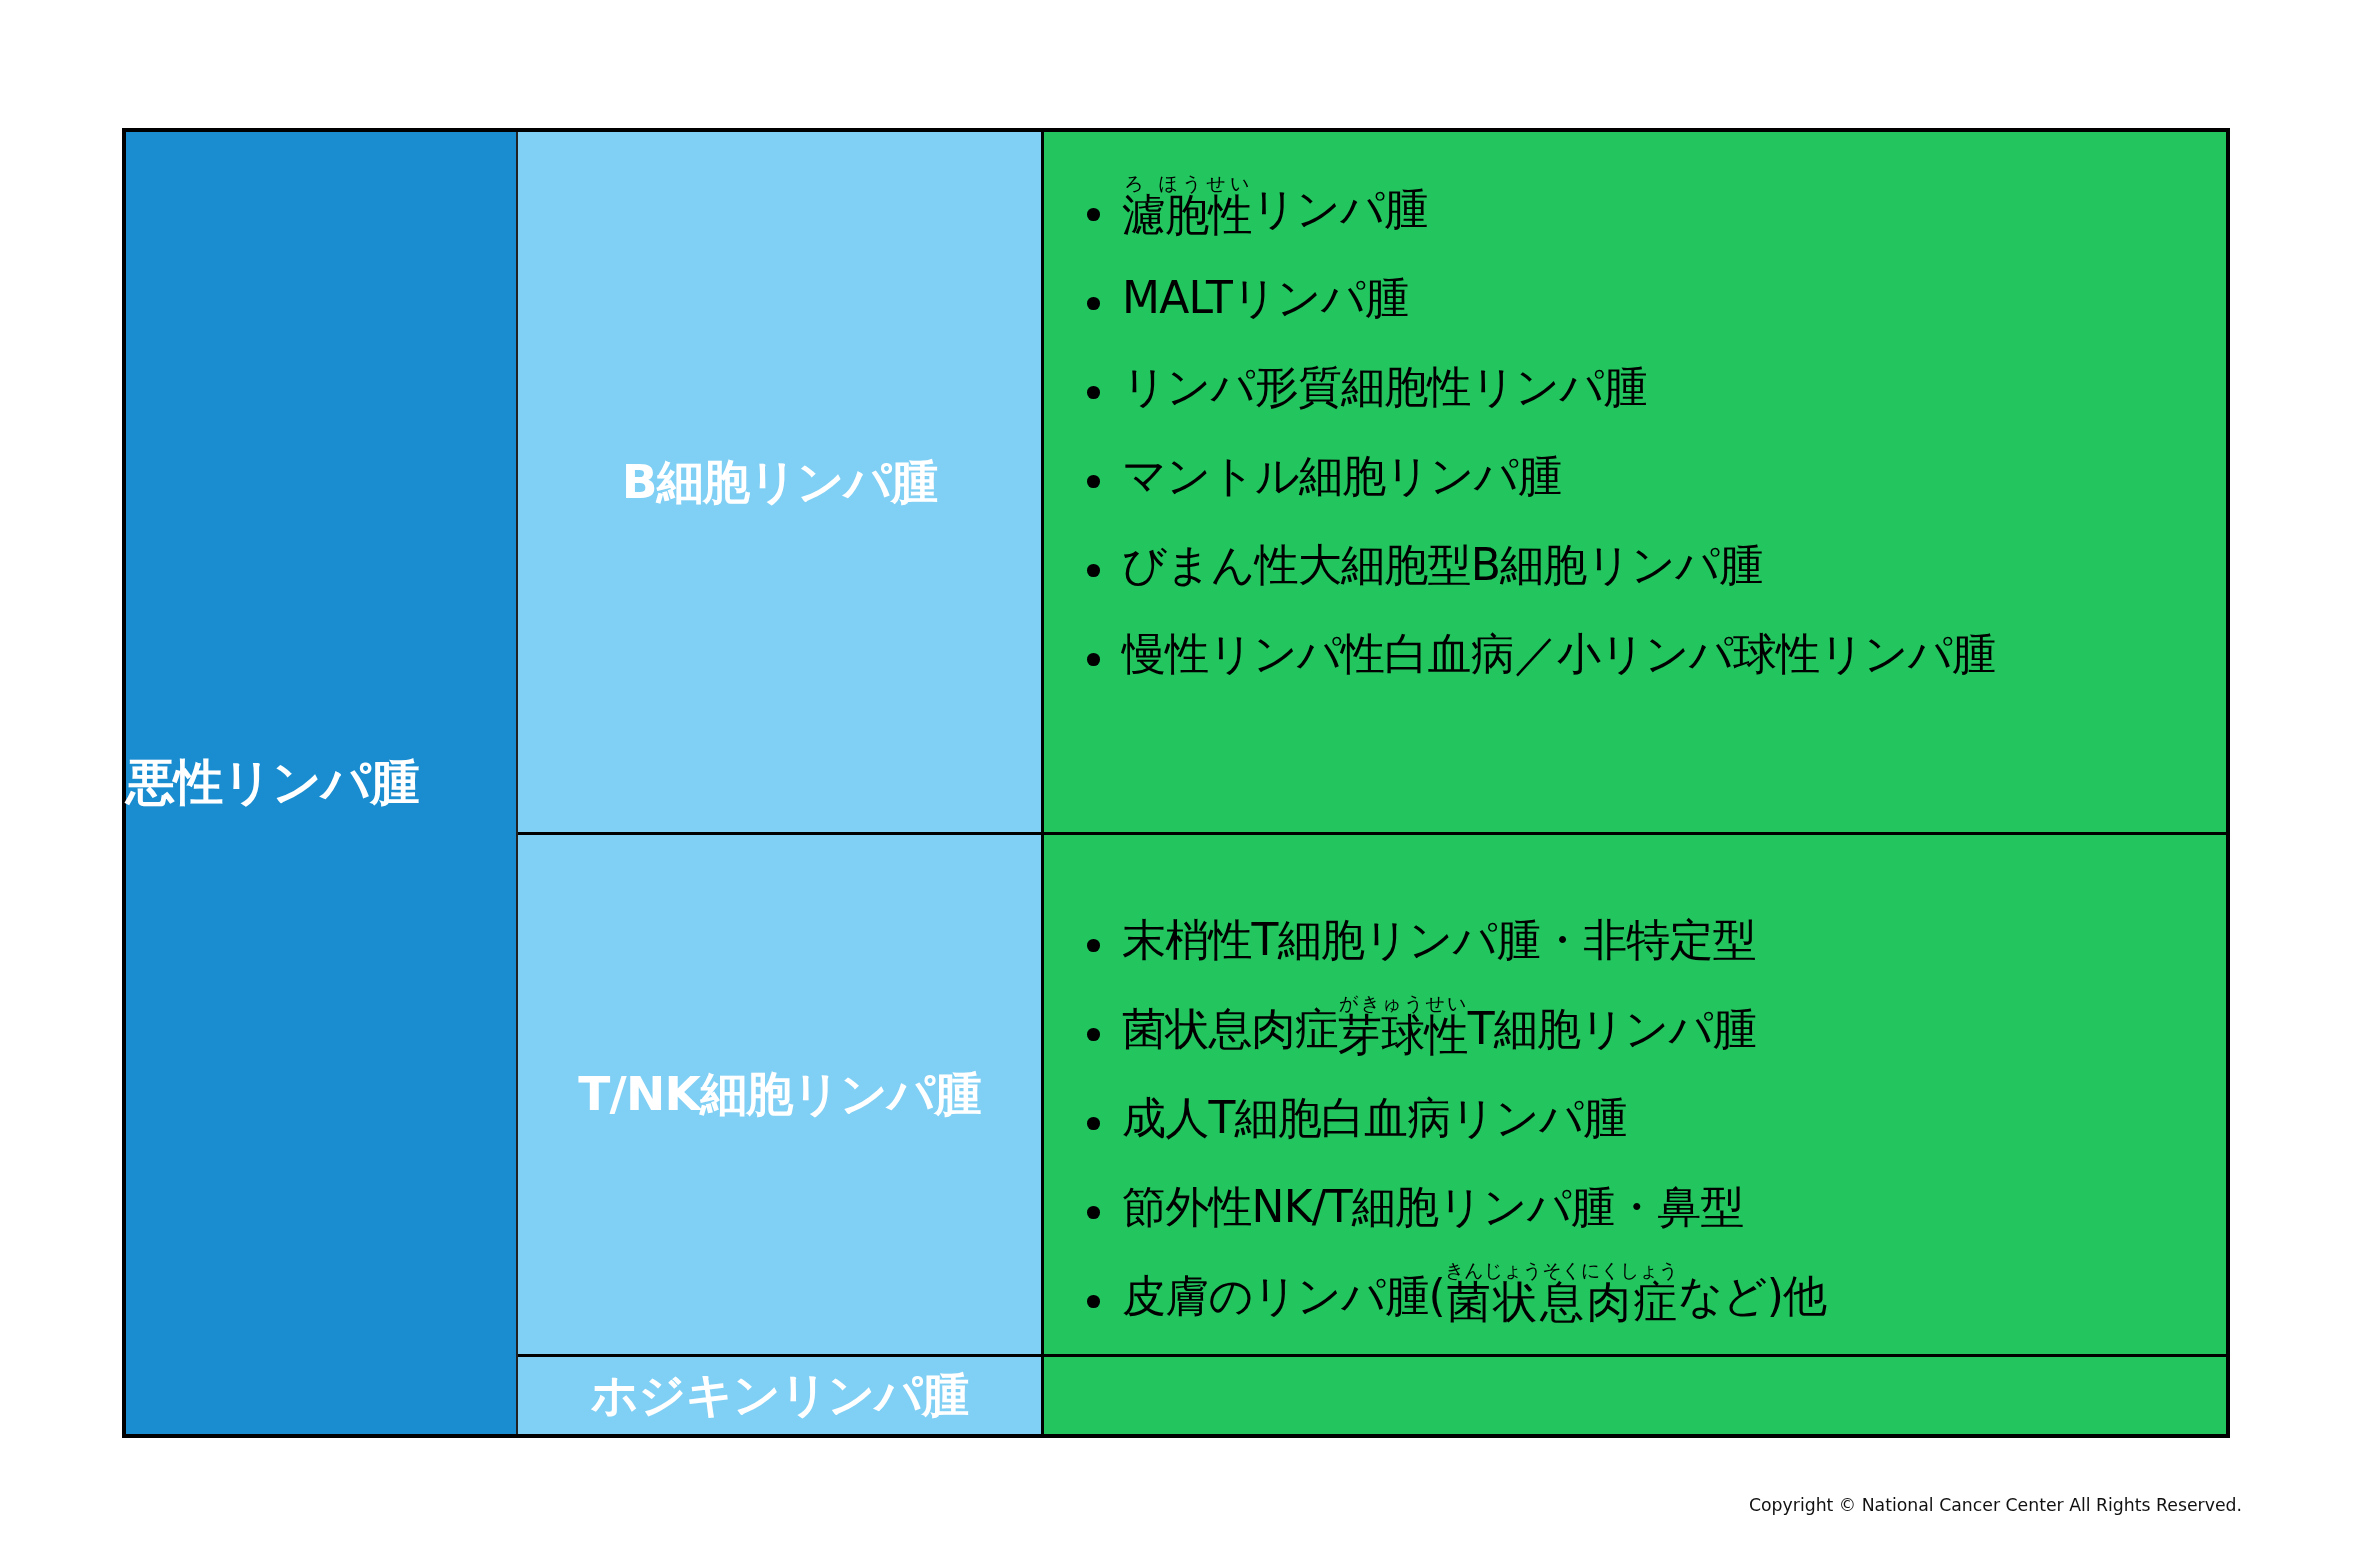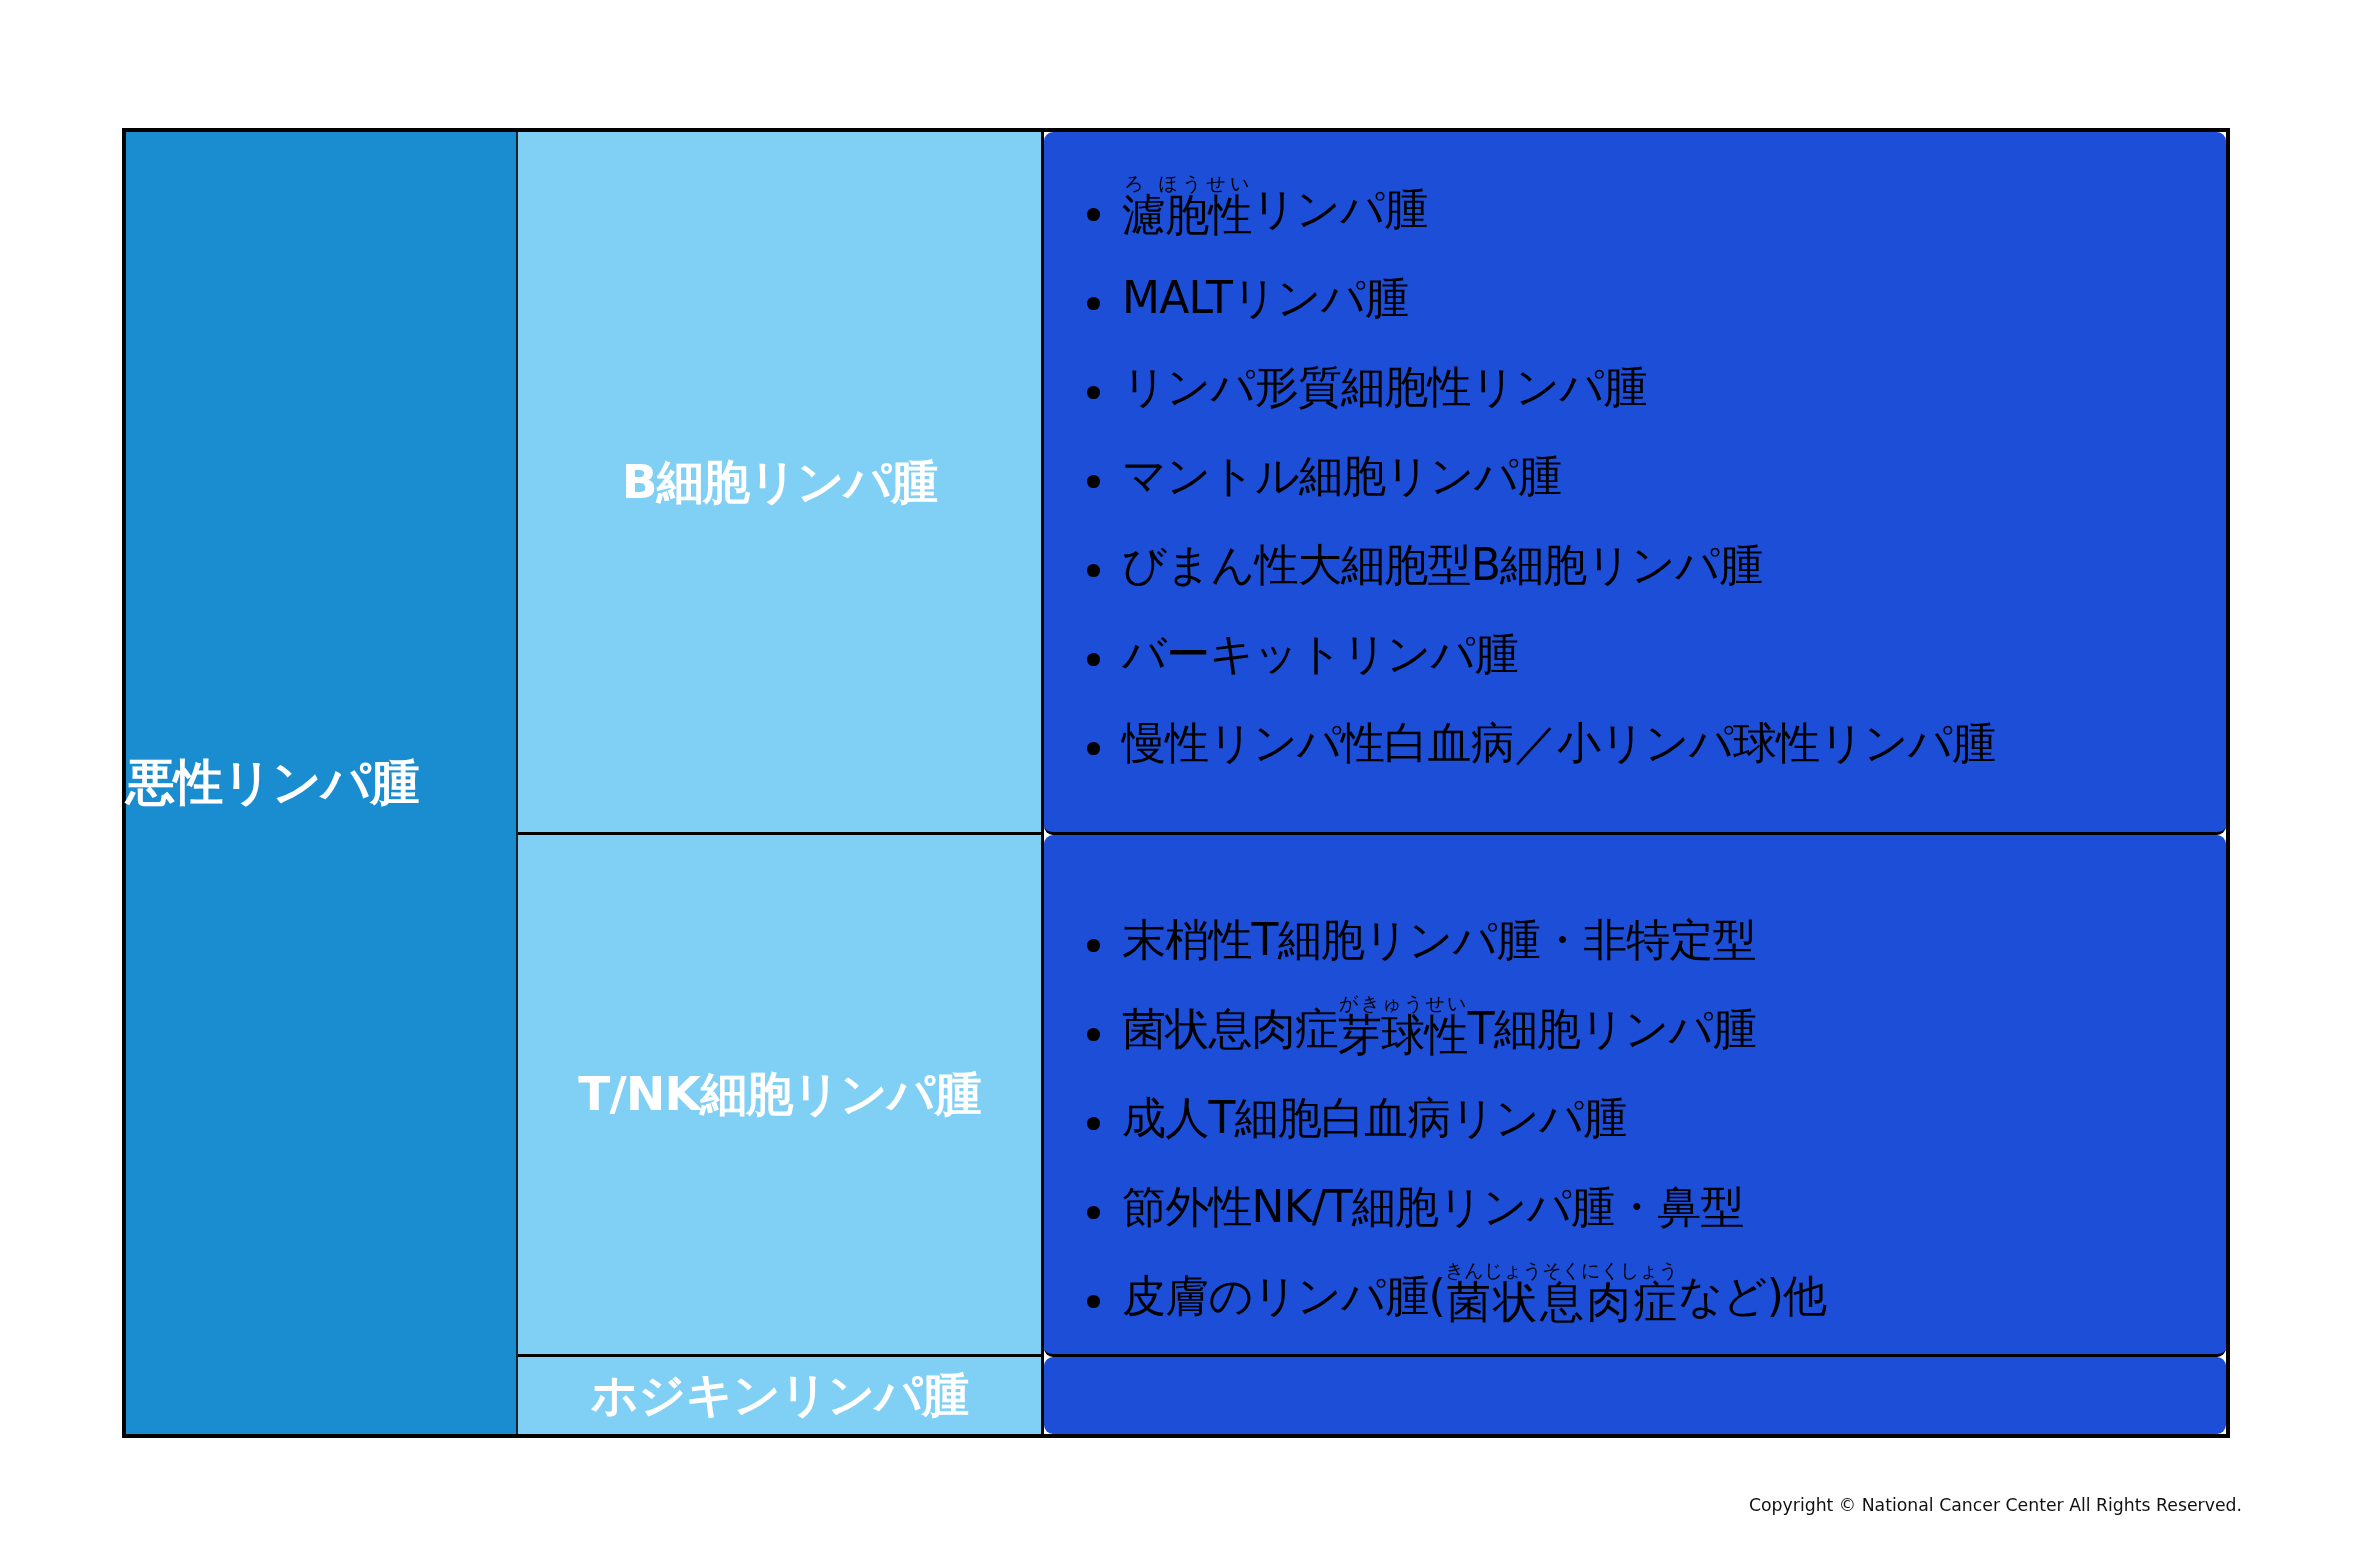--- a/index.html
+++ b/index.html
@@ -20,21 +20,21 @@
     .main-label { color:#fff; font-weight:bold; font-size:49px; letter-spacing:-0.8px; }
     .sub {
       background:#80cff4; display:flex; align-items:center; justify-content:center;
       border-right:3.9px solid #000;
       box-sizing:border-box;
     }
     .sub-label { color:#fff; font-weight:bold; font-size:47px; letter-spacing:-0.8px; white-space:nowrap; }
     .sub.b { grid-column:2; grid-row:1; border-bottom:3.2px solid #000; }
     .sub.t { grid-column:2; grid-row:2; border-bottom:3.2px solid #000; }
     .sub.h { grid-column:2; grid-row:3; }
-    .list-cell { background:#1d4ed8; box-sizing:border-box;border-radius:9px; }
+    .list-cell { background:#22c55e; box-sizing:border-box; }
     .list-cell.b { grid-column:3; grid-row:1; border-bottom:3.2px solid #000; padding-top:33px; }
     .list-cell.t { grid-column:3; grid-row:2; border-bottom:3.2px solid #000; padding-top:61px; }
     .list-cell.h { grid-column:3; grid-row:3; }
     ul { list-style:none; margin:0; padding:0 0 0 43px; }
     li { position:relative; height:89px; display:flex; align-items:center;
          font-size:44px; color:#000; padding-left:35px; white-space:nowrap; letter-spacing:-0.8px; }
     li .bullet { position:absolute; left:0; top:50%; width:12.6px; height:12.6px; margin-top:-1.6px;
                  border-radius:50%; background:#000; }
     ruby { ruby-position:over; }
     rt { font-size:19px; letter-spacing:0; }
@@ -73,24 +73,20 @@
       <li>
           <span class="bullet"></span>
           <span>マントル細胞リンパ腫</span>
         </li>
       <li>
           <span class="bullet"></span>
           <span>びまん性大細胞型B細胞リンパ腫</span>
         </li>
       <li>
           <span class="bullet"></span>
-          <span>バーキットリンパ腫</span>
-        </li>
-      <li>
-          <span class="bullet"></span>
           <span>慢性リンパ性白血病／小リンパ球性リンパ腫</span>
         </li>
     </ul>
   </div>
 
   <div class="sub t">
     <span class="sub-label">T/NK細胞リンパ腫</span>
   </div>
   <div class="list-cell t">
     <ul>

